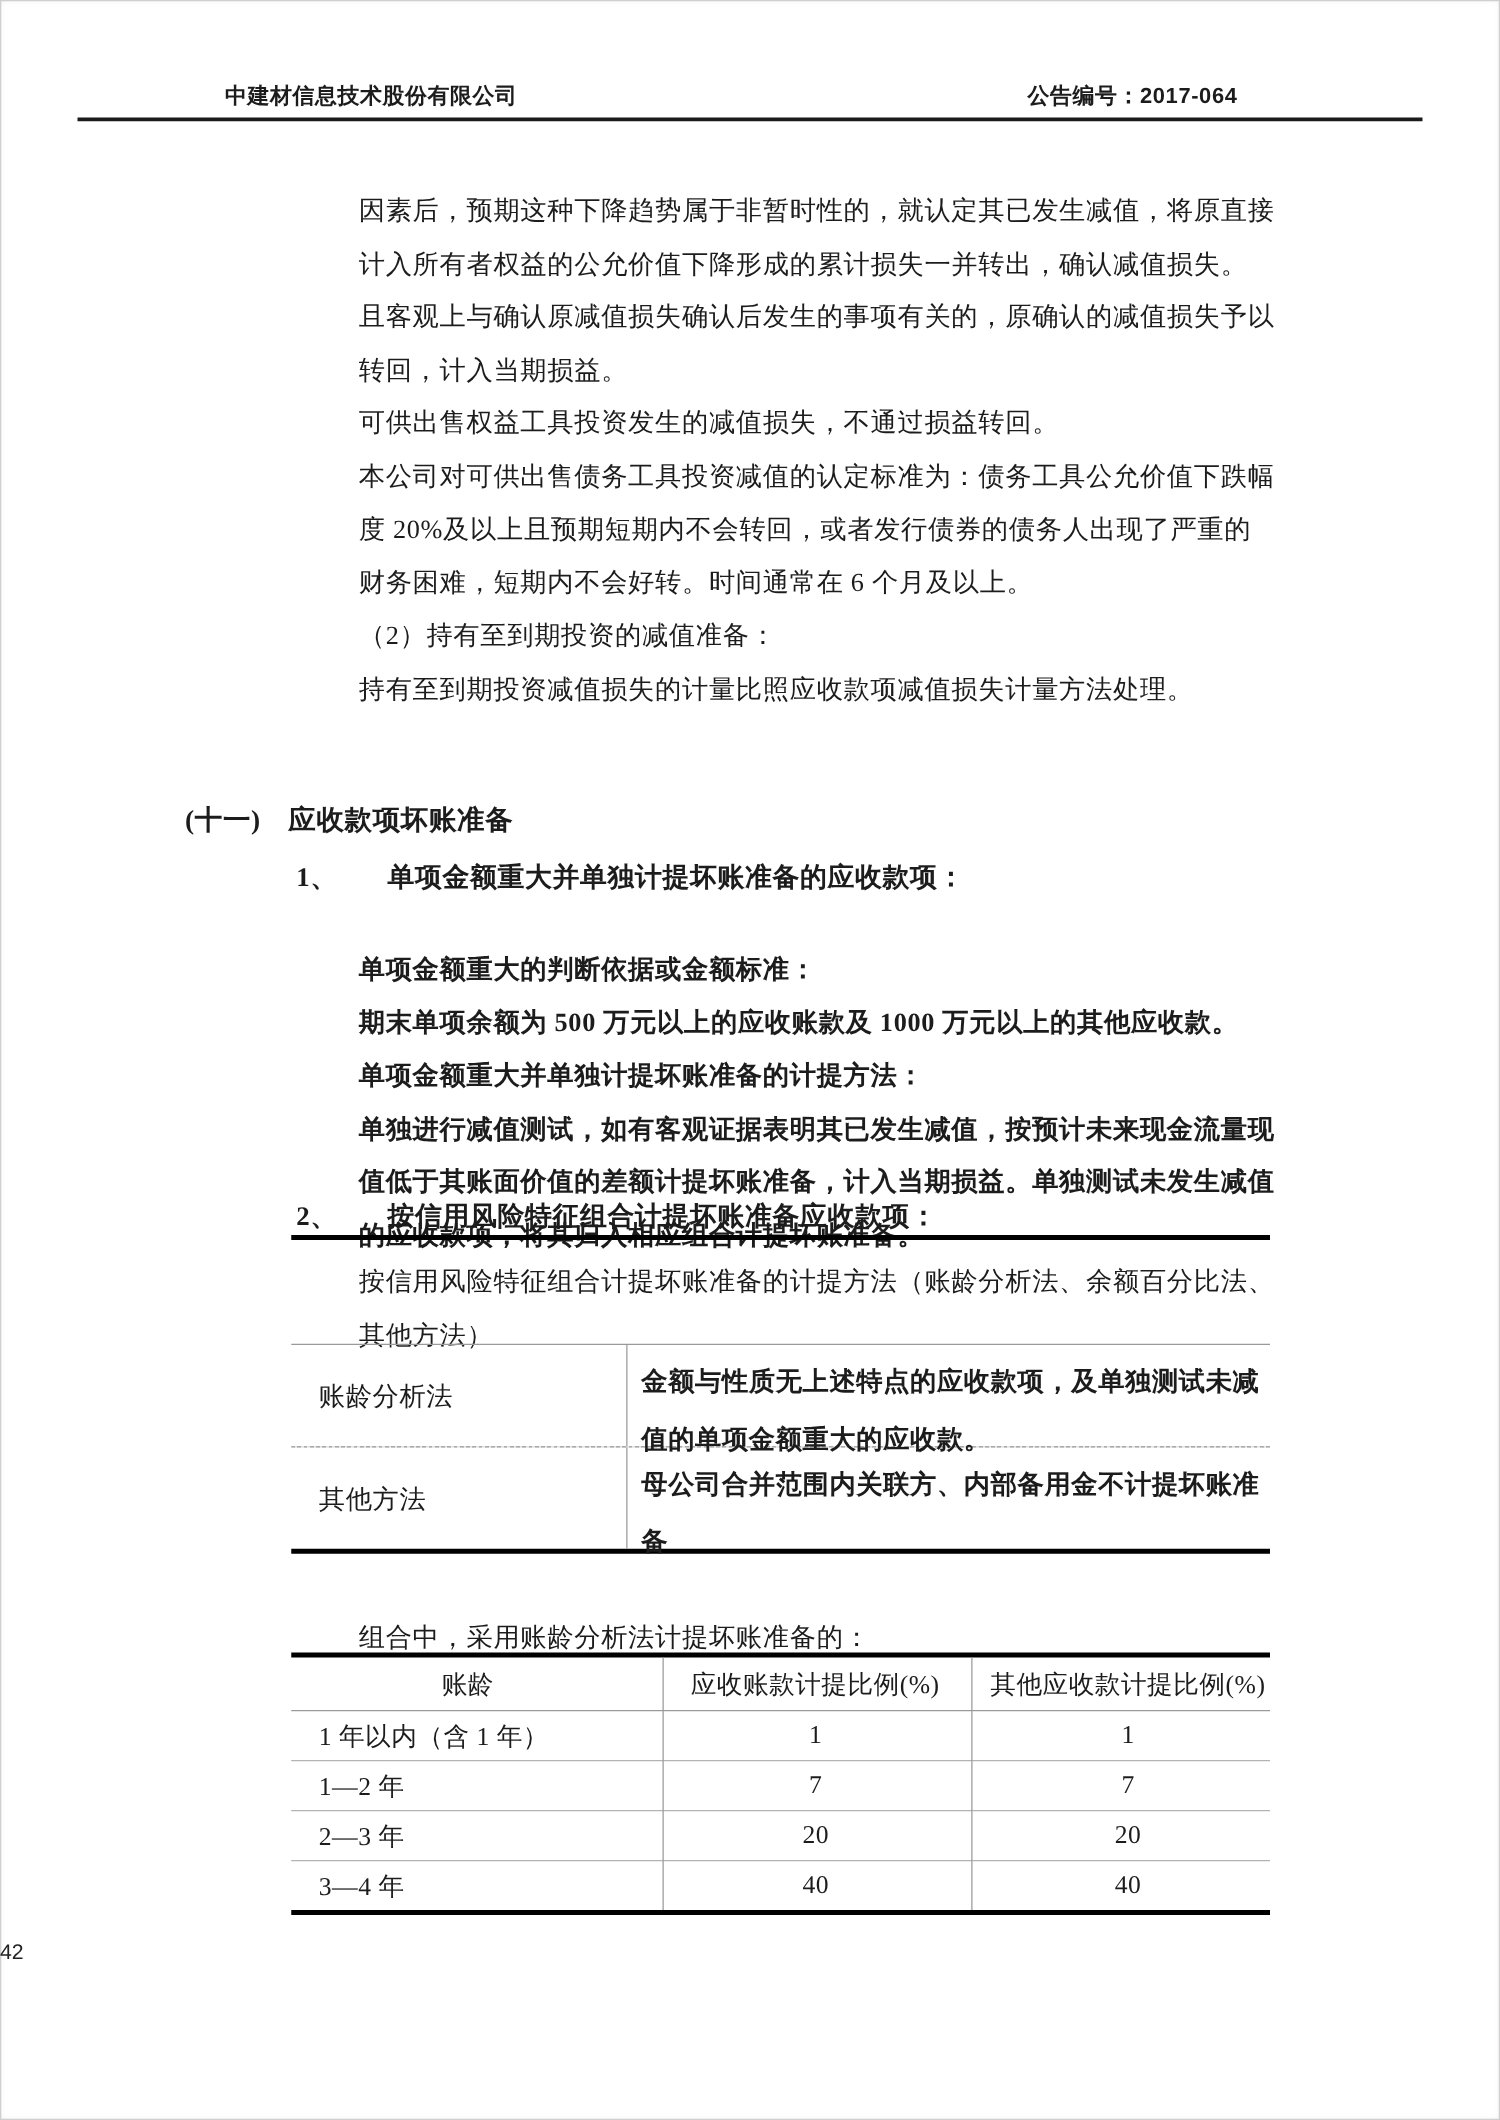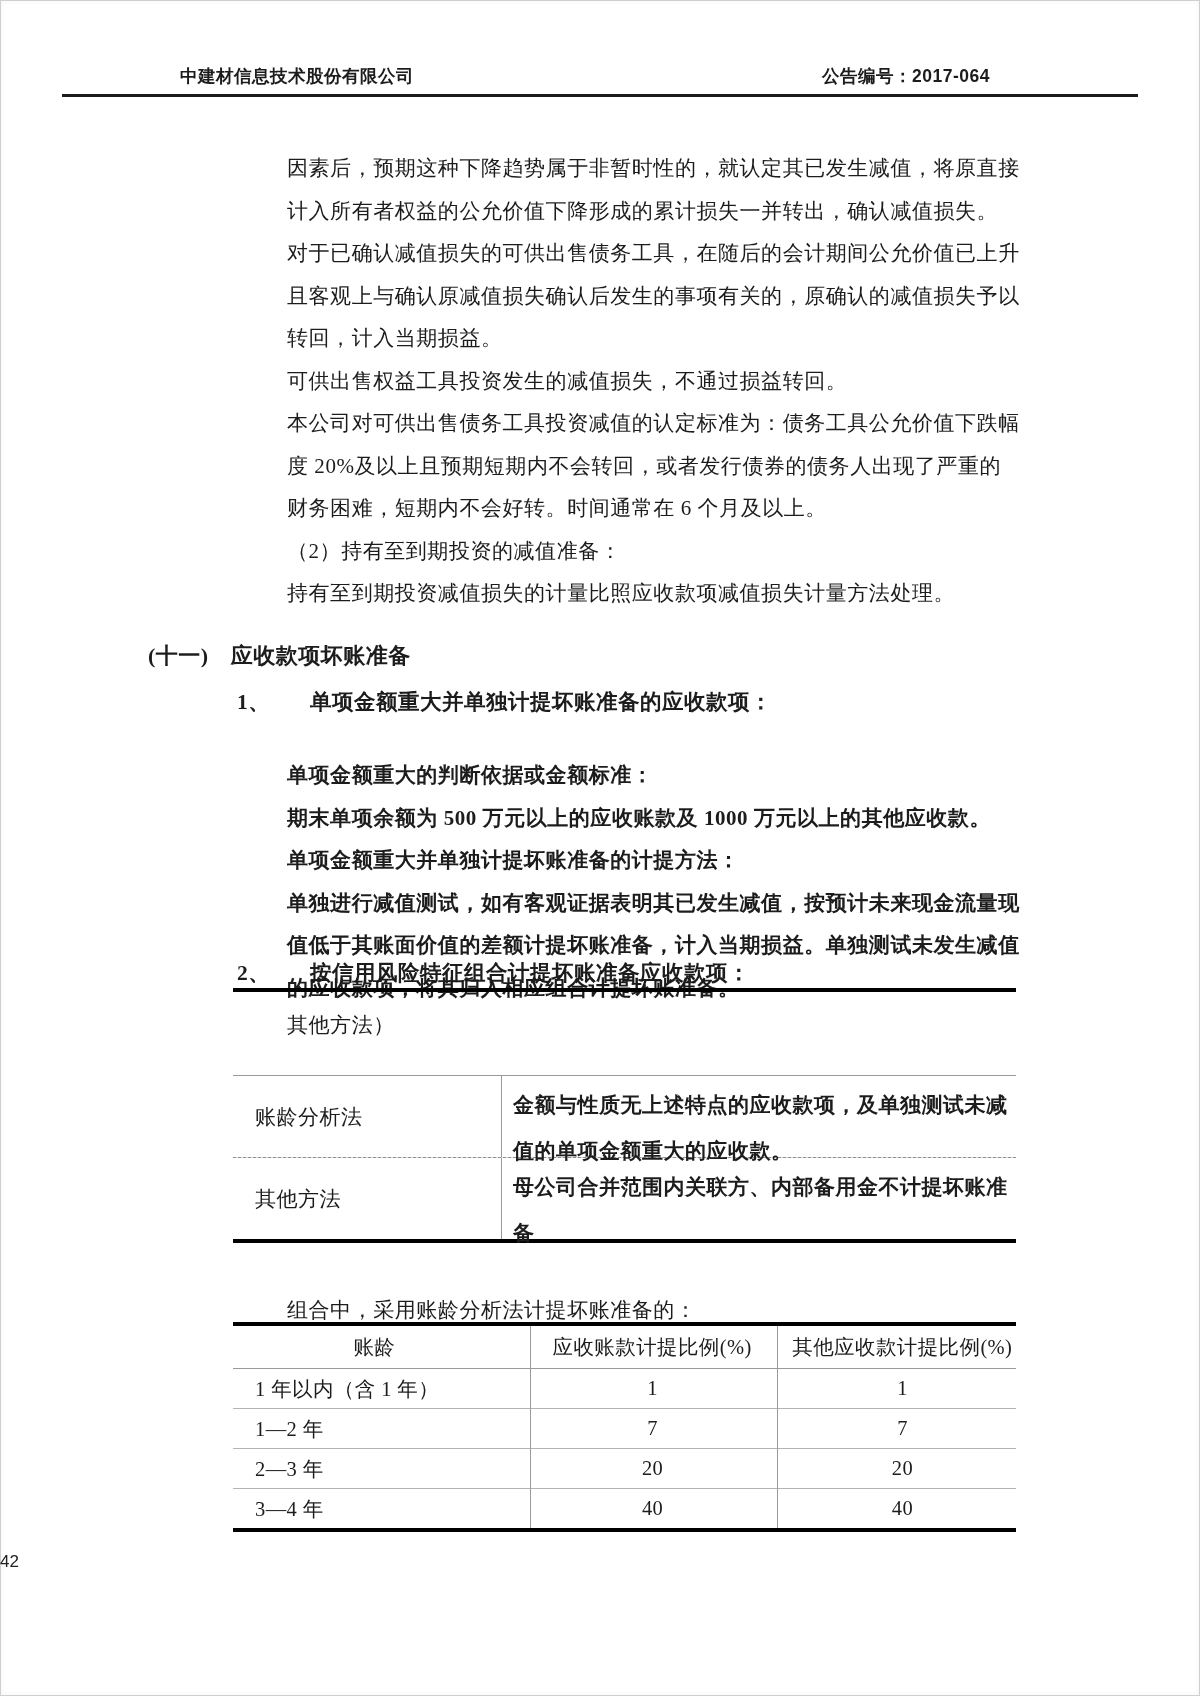--- a/index.html
+++ b/index.html
@@ -95,21 +95,20 @@
 
   <div class="doc-header">
     <span>中建材信息技术股份有限公司</span>
     <span>公告编号：2017-064</span>
   </div>
   <div class="header-rule"></div>
 
   <div class="para-block pb1">
     <div class="line">因素后，预期这种下降趋势属于非暂时性的，就认定其已发生减值，将原直接</div>
     <div class="line">计入所有者权益的公允价值下降形成的累计损失一并转出，确认减值损失。</div>
-    <div class="line">对于已确认减值损失的可供出售债务工具，在随后的会计期间公允价值已上升</div>
     <div class="line">且客观上与确认原减值损失确认后发生的事项有关的，原确认的减值损失予以</div>
     <div class="line">转回，计入当期损益。</div>
     <div class="line">可供出售权益工具投资发生的减值损失，不通过损益转回。</div>
     <div class="line">本公司对可供出售债务工具投资减值的认定标准为：债务工具公允价值下跌幅</div>
     <div class="line">度 20%及以上且预期短期内不会转回，或者发行债券的债务人出现了严重的</div>
     <div class="line">财务困难，短期内不会好转。时间通常在 6 个月及以上。</div>
     <div class="line">（2）持有至到期投资的减值准备：</div>
     <div class="line">持有至到期投资减值损失的计量比照应收款项减值损失计量方法处理。</div>
   </div>
 
@@ -129,20 +128,21 @@
     <div class="line">值低于其账面价值的差额计提坏账准备，计入当期损益。单独测试未发生减值</div>
     <div class="line">的应收款项，将其归入相应组合计提坏账准备。</div>
   </div>
 
   <div class="item-heading ih2">
     <span class="num">2、</span><span>按信用风险特征组合计提坏账准备应收款项：</span>
   </div>
   <div class="rule-thick r2"></div>
 
   <div class="intro-lines">
+    <div class="line">按信用风险特征组合计提坏账准备的计提方法（账龄分析法、余额百分比法、</div>
     <div class="line">其他方法）</div>
   </div>
 
   <div class="t1">
     <div class="vline"></div>
     <div class="hline"></div>
     <div class="mcell m1">账龄分析法</div>
     <div class="dcell d1">金额与性质无上述特点的应收款项，及单独测试未减值的单项金额重大的应收款。</div>
     <div class="mcell m2">其他方法</div>
     <div class="dcell d2">母公司合并范围内关联方、内部备用金不计提坏账准备</div>

